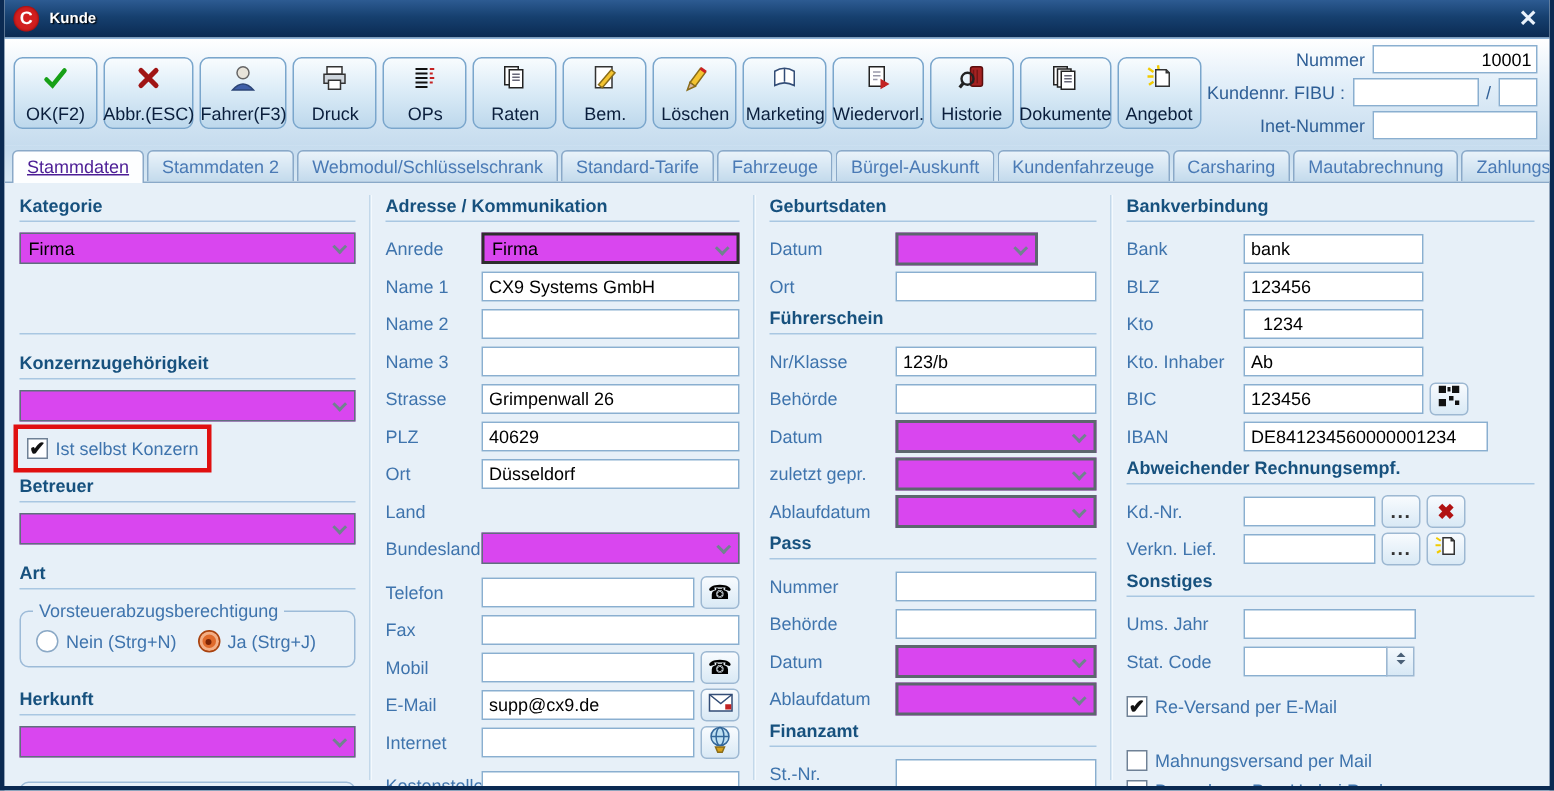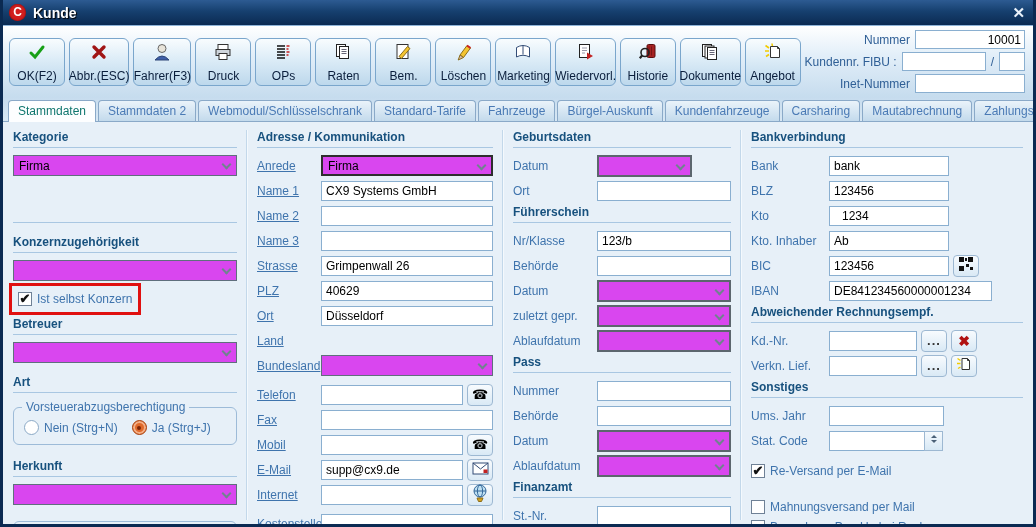--- a/index.html
+++ b/index.html
@@ -15,21 +15,21 @@
   .titlebar{
     height:26px;flex:0 0 26px;display:flex;align-items:center;padding:0 8px 0 6px;
     background:linear-gradient(180deg,#2d5b92 0%,#16406f 45%,#0b2a52 100%);
     border-bottom:1px solid #8fb4d8;color:#fff;
   }
   .app-logo{
     width:17px;height:17px;border-radius:50%;background:#d21f1f;
     color:#fff;font-weight:bold;font-size:12px;line-height:17px;text-align:center;
     margin-right:7px;box-shadow:inset 0 0 2px #7a0000;
   }
-  .title-text{font-weight:bold;font-size:14px;text-shadow:1px 1px 1px #000;}
+  .title-text{font-weight:bold;font-size:10px;text-shadow:1px 1px 1px #000;}
   .close-btn{margin-left:auto;color:#eaf2fb;font-weight:bold;font-size:15px;cursor:default;line-height:14px;}
   
   .toolbar{
     flex:0 0 58px;display:flex;align-items:center;gap:4px;padding:4px 6px 4px 6px;
     background:linear-gradient(180deg,#ffffff 0%,#e3eff9 40%,#c6dcee 100%);
   }
   .tb-btn{
     height:48px;min-width:56px;padding:3px 9px 2px;
     border:1px solid #7aa6cc;border-radius:6px;
     background:linear-gradient(180deg,#f8fcfe 0%,#dcecf7 45%,#bdd8ec 100%);
@@ -47,31 +47,31 @@
   .hf-in.fibu{width:84px;} .hf-in.fibu2{width:26px;}
   .hf-slash{color:#2f5f96;}
   
   .tabs{flex:0 0 24px;display:flex;align-items:flex-end;gap:2px;padding:0 0 0 5px;
         background:linear-gradient(180deg,#c6dcee,#d8e8f4);}
   .tab{
     border:1px solid #8aa9c8;border-bottom:none;border-radius:4px 4px 0 0;
     padding:3px 9px 3px;background:linear-gradient(180deg,#eaf3fa,#c3daec);
     color:#4a7ab5;white-space:nowrap;cursor:default;font-size:12px;
   }
-  .tab.active{background:#fdfeff;color:#0f766e;position:relative;z-index:2;padding-bottom:4px;margin-bottom:-1px;}
+  .tab.active{background:#fdfeff;color:#4c1d95;position:relative;z-index:2;padding-bottom:4px;margin-bottom:-1px;text-decoration:underline;}
   
   .content{flex:1;display:flex;background:#e7f0f8;border-top:1px solid #8aa9c8;padding:4px 2px 0 2px;overflow:hidden;}
   .vsep{flex:0 0 2px;margin:4px 1px;background:#c3d8ea;border-right:1px solid #f4f9fd;}
   .col{padding:2px 8px 0 8px;overflow:hidden;}
   .col1{flex:0 0 240px;} .col2{flex:0 0 252px;} .col3{flex:0 0 234px;} .col4{flex:1;}
   .sec{font-weight:bold;color:#17517e;border-bottom:1px solid #a9c7e2;
        padding-bottom:3px;margin:2px 0 7px 0;white-space:nowrap;}
   .frow{display:flex;align-items:center;margin-bottom:4px;height:21px;}
   .frow>label{color:#3f74ad;flex:0 0 auto;white-space:nowrap;overflow:visible;}
-  .col2 .frow>label{width:64px;text-decoration:underline;} .col3 .frow>label{width:84px;} .col4 .frow>label{width:78px;}
+  .col2 .frow>label{width:64px;} .col3 .frow>label{width:84px;} .col4 .frow>label{width:78px;}
   .tin{height:20px;border:1px solid #8aafd0;background:#fff;padding:0 4px;
        font:12px "Liberation Sans",sans-serif;color:#000;flex:1;min-width:0;}
   .combo{position:relative;height:21px;border:1px solid #5f6f7d;background:#d946ef;
          display:flex;align-items:center;padding:0 18px 0 5px;flex:1;min-width:0;cursor:default;}
   .combo .ctext{overflow:hidden;white-space:nowrap;}
   .chev{position:absolute;right:6px;top:5px;width:7px;height:7px;
         border-right:2px solid #70828f;border-bottom:2px solid #70828f;transform:rotate(45deg);}
   .combo.focused{border:2px solid #2e2e2e;}
   .combo.disabled{background:#d6d2c8;}
   .dcombo{border:2px solid #5c666e;height:22px;}

